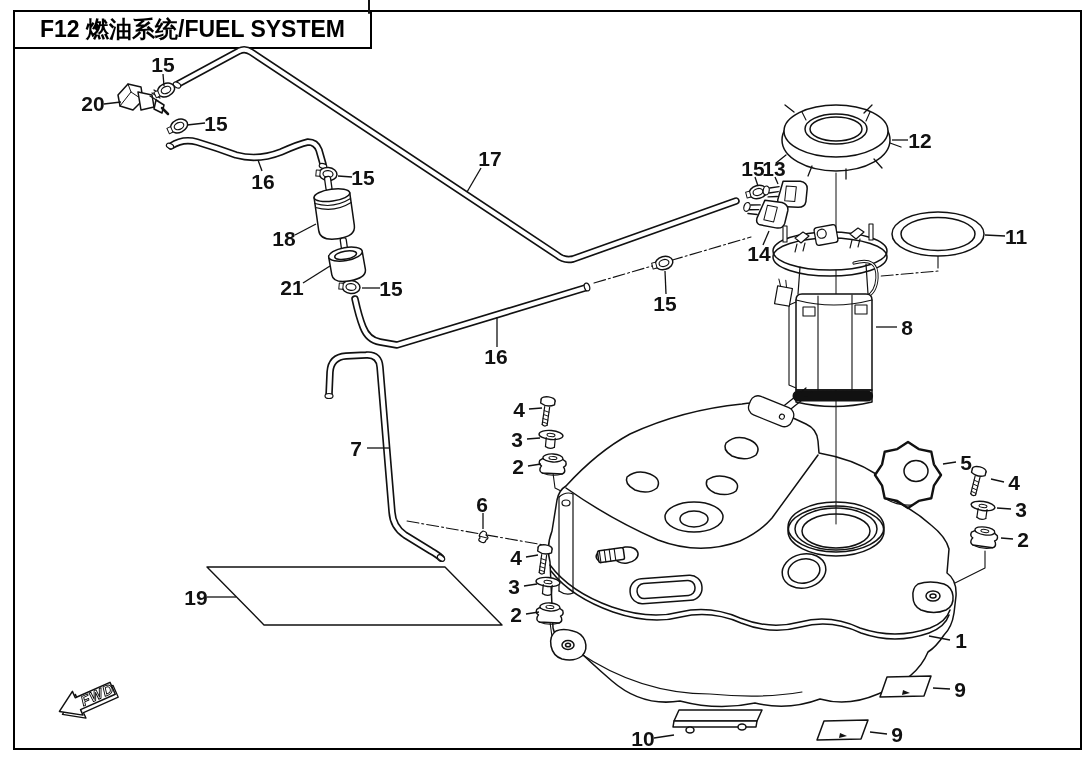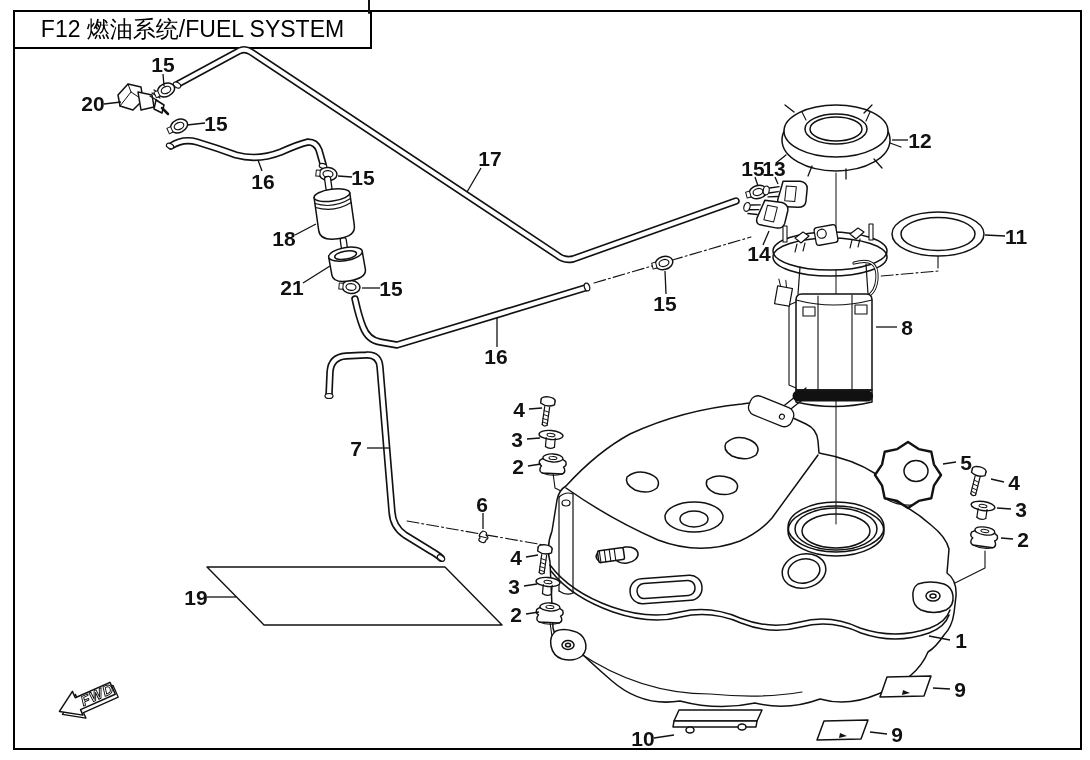--- a/index.html
+++ b/index.html
@@ -3,21 +3,21 @@
 <meta charset="utf-8">
 <style>
   html,body{margin:0;padding:0;background:#fff;}
   .page{position:relative;width:1090px;height:760px;background:#fff;overflow:hidden;
         font-family:"Liberation Sans",sans-serif;}
   .frame{position:absolute;left:13px;top:10px;width:1065px;height:736px;
          border:2px solid #000;}
   .titlebox{position:absolute;left:13px;top:10px;width:355px;height:35px;
             border:2px solid #000;background:#fff;display:flex;align-items:center;
             justify-content:center;}
-  .titlebox span{font-weight:normal;font-size:23px;letter-spacing:0px;color:#000;
+  .titlebox span{font-weight:bold;font-size:23px;letter-spacing:0px;color:#000;
                  white-space:nowrap;}
   svg.art{position:absolute;left:0;top:0;}
   .callout-num{font-family:"Liberation Sans",sans-serif;font-weight:bold;font-size:21px;
                fill:#111;text-anchor:middle;dominant-baseline:central;}
   .leader{stroke:#111;stroke-width:1.3px;}
   .fwd-text{font-family:"Liberation Sans",sans-serif;font-weight:bold;font-style:italic;
             font-size:14px;fill:#fff;stroke:#000;stroke-width:0.9px;letter-spacing:1px;}
 </style>
 </head>
 <body>

